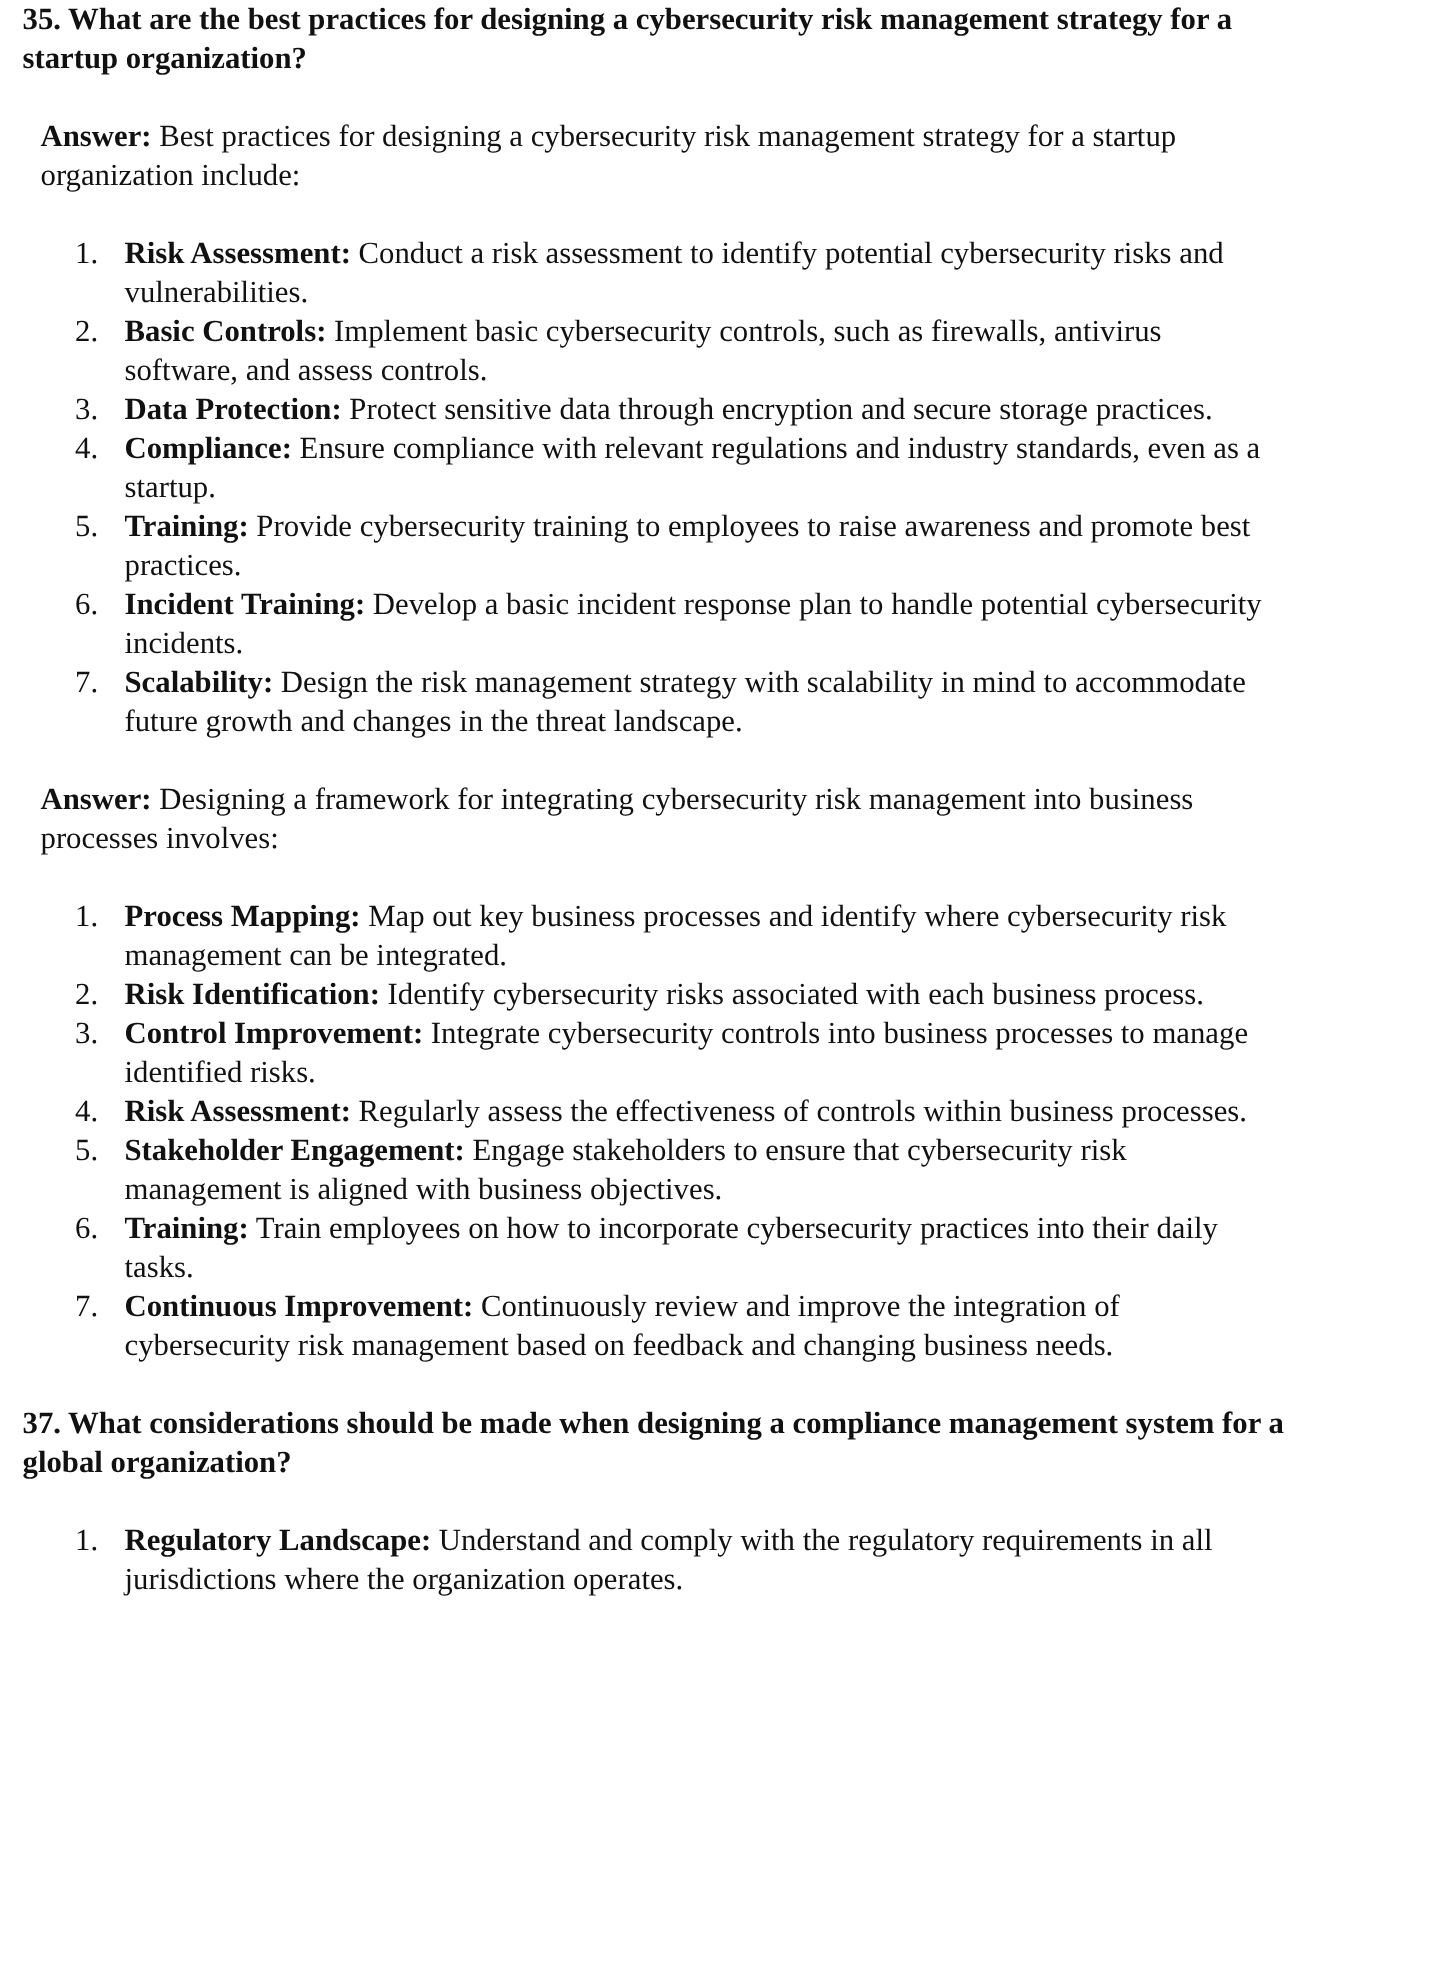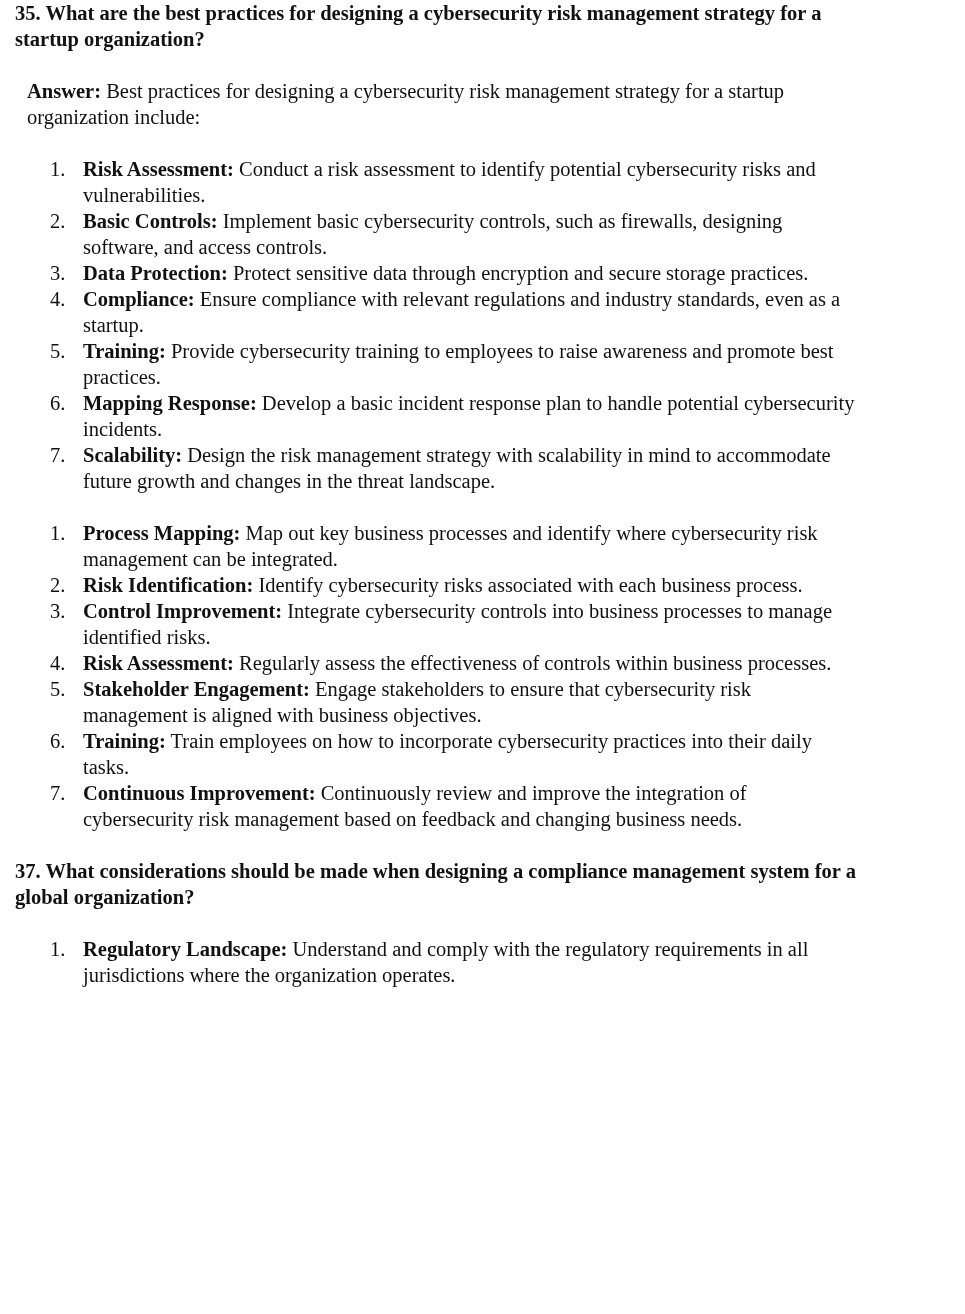--- a/index.html
+++ b/index.html
@@ -61,30 +61,31 @@
 </head>
 <body>
 
 <div class="page">
 
   <div class="section">
     <p class="question">35. What are the best practices for designing a cybersecurity risk management strategy for a startup organization?</p>
     <p class="answer"><span class="label">Answer:</span><span> Best practices for designing a cybersecurity risk management strategy for a startup organization include:</span></p>
     <ol class="points">
       <li><span class="num">1.</span><span class="term">Risk Assessment:</span><span> Conduct a risk assessment to identify potential cybersecurity risks and vulnerabilities.</span></li>
-      <li><span class="num">2.</span><span class="term">Basic Controls:</span><span> Implement basic cybersecurity controls, such as firewalls, designing software, and access controls.</span></li>
+      <li><span class="num">2.</span><span class="term">Basic Controls:</span><span> Implement basic cybersecurity controls, such as firewalls, antivirus software, and assess controls.</span></li>
       <li><span class="num">3.</span><span class="term">Data Protection:</span><span> Protect sensitive data through encryption and secure storage practices.</span></li>
       <li><span class="num">4.</span><span class="term">Compliance:</span><span> Ensure compliance with relevant regulations and industry standards, even as a startup.</span></li>
       <li><span class="num">5.</span><span class="term">Training:</span><span> Provide cybersecurity training to employees to raise awareness and promote best practices.</span></li>
-      <li><span class="num">6.</span><span class="term">Mapping Response:</span><span> Develop a basic incident response plan to handle potential cybersecurity incidents.</span></li>
+      <li><span class="num">6.</span><span class="term">Incident Training:</span><span> Develop a basic incident response plan to handle potential cybersecurity incidents.</span></li>
       <li><span class="num">7.</span><span class="term">Scalability:</span><span> Design the risk management strategy with scalability in mind to accommodate future growth and changes in the threat landscape.</span></li>
     </ol>
   </div>
 
   <div class="section">
+    <p class="answer"><span class="label">Answer:</span><span> Designing a framework for integrating cybersecurity risk management into business processes involves:</span></p>
     <ol class="points">
       <li><span class="num">1.</span><span class="term">Process Mapping:</span><span> Map out key business processes and identify where cybersecurity risk management can be integrated.</span></li>
       <li><span class="num">2.</span><span class="term">Risk Identification:</span><span> Identify cybersecurity risks associated with each business process.</span></li>
       <li><span class="num">3.</span><span class="term">Control Improvement:</span><span> Integrate cybersecurity controls into business processes to manage identified risks.</span></li>
       <li><span class="num">4.</span><span class="term">Risk Assessment:</span><span> Regularly assess the effectiveness of controls within business processes.</span></li>
       <li><span class="num">5.</span><span class="term">Stakeholder Engagement:</span><span> Engage stakeholders to ensure that cybersecurity risk management is aligned with business objectives.</span></li>
       <li><span class="num">6.</span><span class="term">Training:</span><span> Train employees on how to incorporate cybersecurity practices into their daily tasks.</span></li>
       <li><span class="num">7.</span><span class="term">Continuous Improvement:</span><span> Continuously review and improve the integration of cybersecurity risk management based on feedback and changing business needs.</span></li>
     </ol>
   </div>

